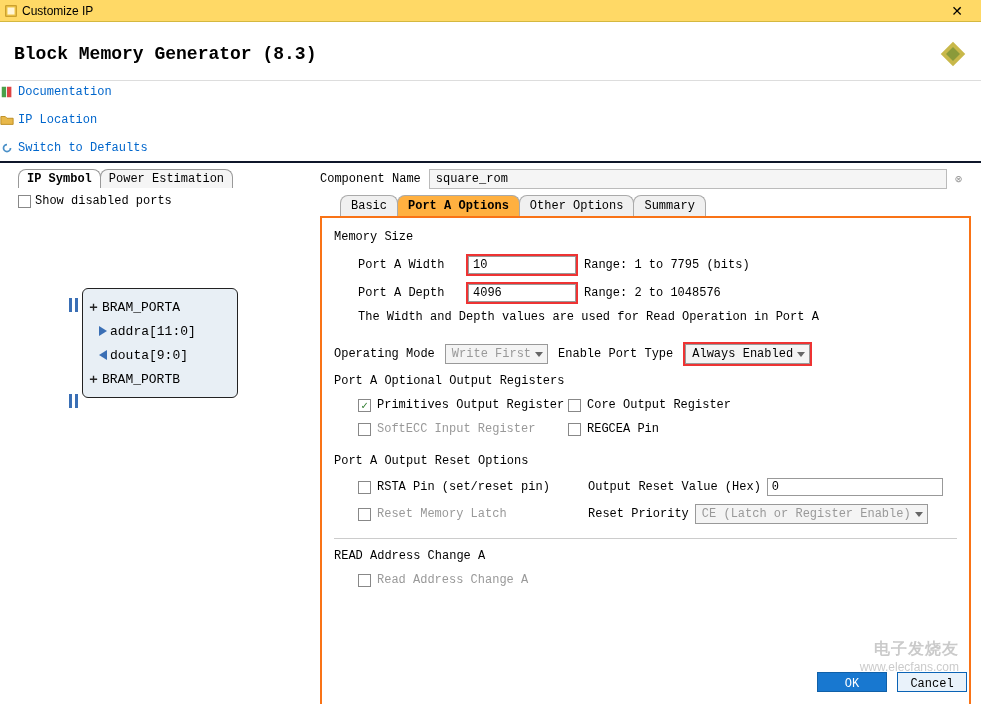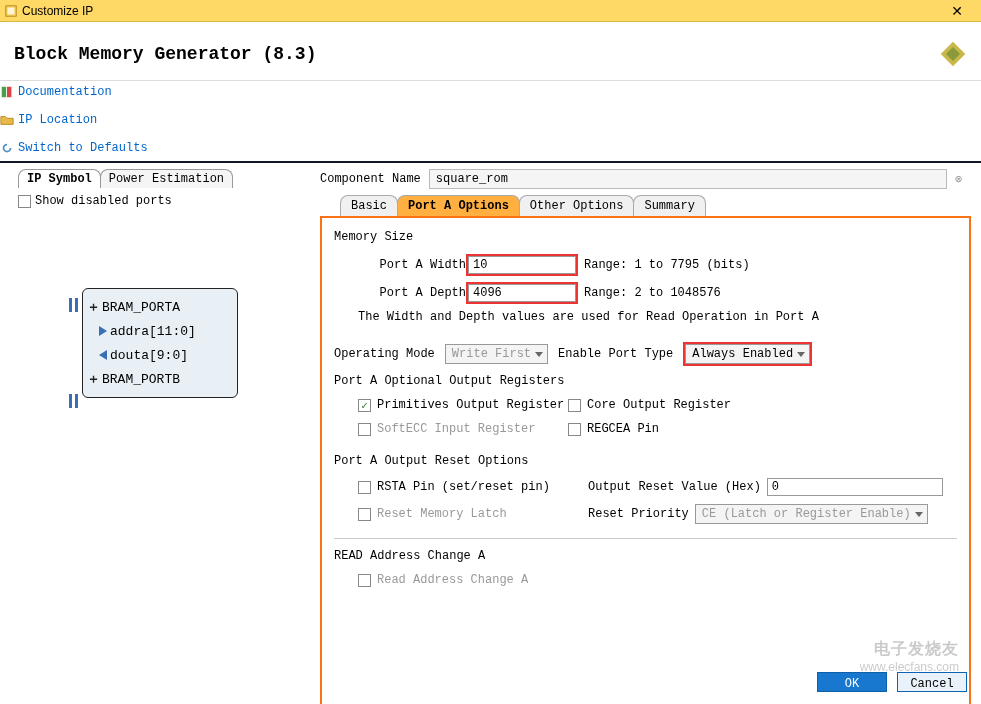--- a/index.html
+++ b/index.html
@@ -47,21 +47,21 @@
 
 .config-tabs { display: flex; font-family: "Courier New", monospace; font-size: 12px; margin-left: 20px; }
 .cfg-tab { padding: 3px 10px; border: 1px solid #aaa; border-bottom: none; border-radius: 8px 8px 0 0; background: #f0f0f0; cursor: pointer; margin-right: -1px; }
 .cfg-tab.active { background: #ffb040; font-weight: bold; color: #000; }
 
 .config-body { flex:1; border: 2px solid #f97316; background: #fff; padding: 12px 12px; font-family: "Courier New", monospace; font-size: 12px; overflow: auto; }
 .section-title { margin-bottom: 10px; }
 .config-body hr { border: none; border-top: 1px solid #ccc; margin: 0 0 10px 0; }
 
 .mem-row { display: flex; align-items: center; margin-bottom: 6px; padding-left: 24px; }
-.mem-label { width: 108px; text-align: right; }
+.mem-label { width: 108px; text-align: left; }
 .mem-input-wrap { border: 2px solid #e33; padding: 0; margin-right: 6px; }
 .mem-input-wrap input { width: 108px; border: 1px solid #999; padding: 1px 4px; font-family: inherit; font-size: 12px; }
 .mem-range { }
 .mem-note { padding-left: 24px; margin-bottom: 18px; }
 
 .op-row { display: flex; align-items: center; gap: 10px; margin-bottom: 8px; }
 .select { border: 1px solid #999; padding: 1px 16px 1px 6px; background: #f4f4f4; position: relative; display: inline-flex; align-items: center; min-width: 96px; height: 20px; }
 .select.disabled { color: #999; }
 .select .caret { position: absolute; right: 4px; width:0;height:0;border-left:4px solid transparent;border-right:4px solid transparent;border-top:5px solid #666; }
 .enable-wrap { border: 2px solid #e33; padding: 0; display: inline-block; }

